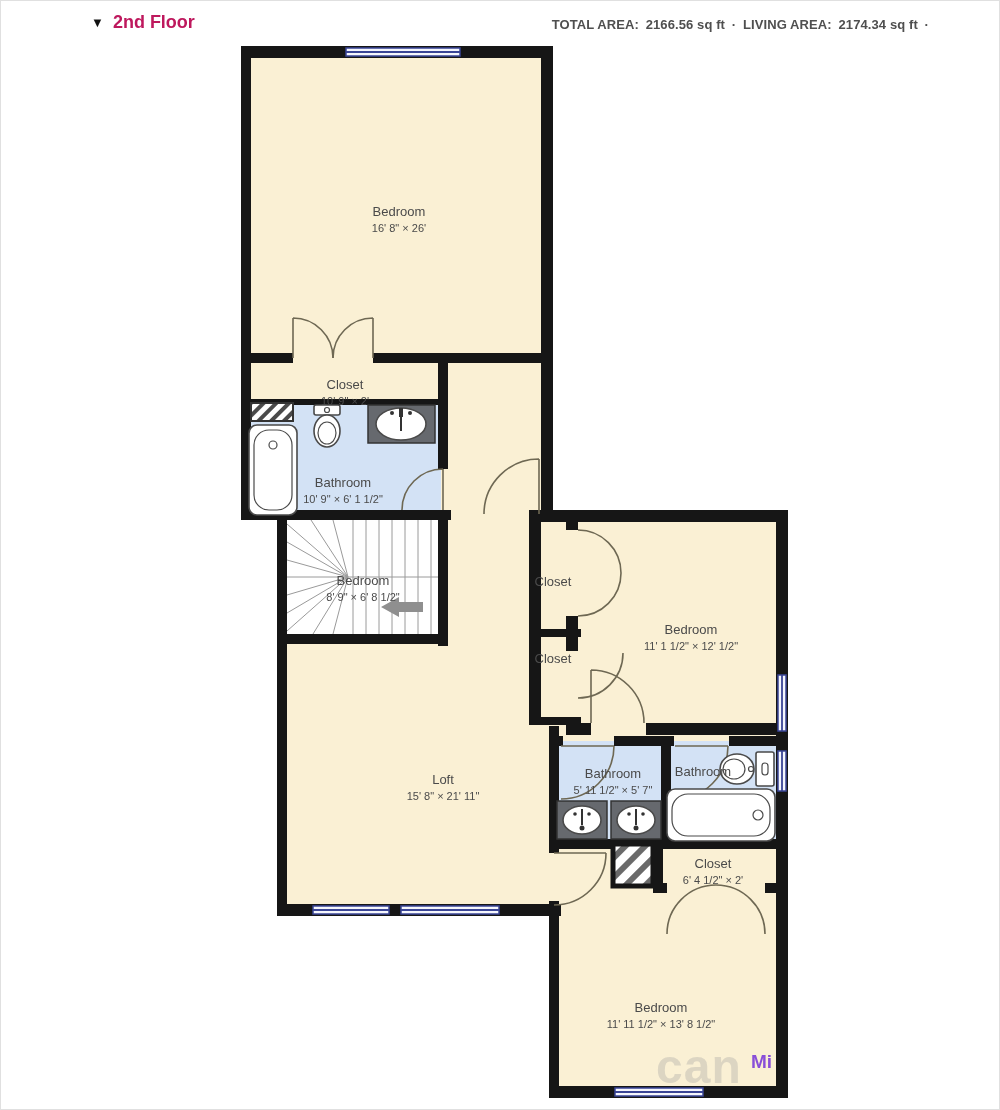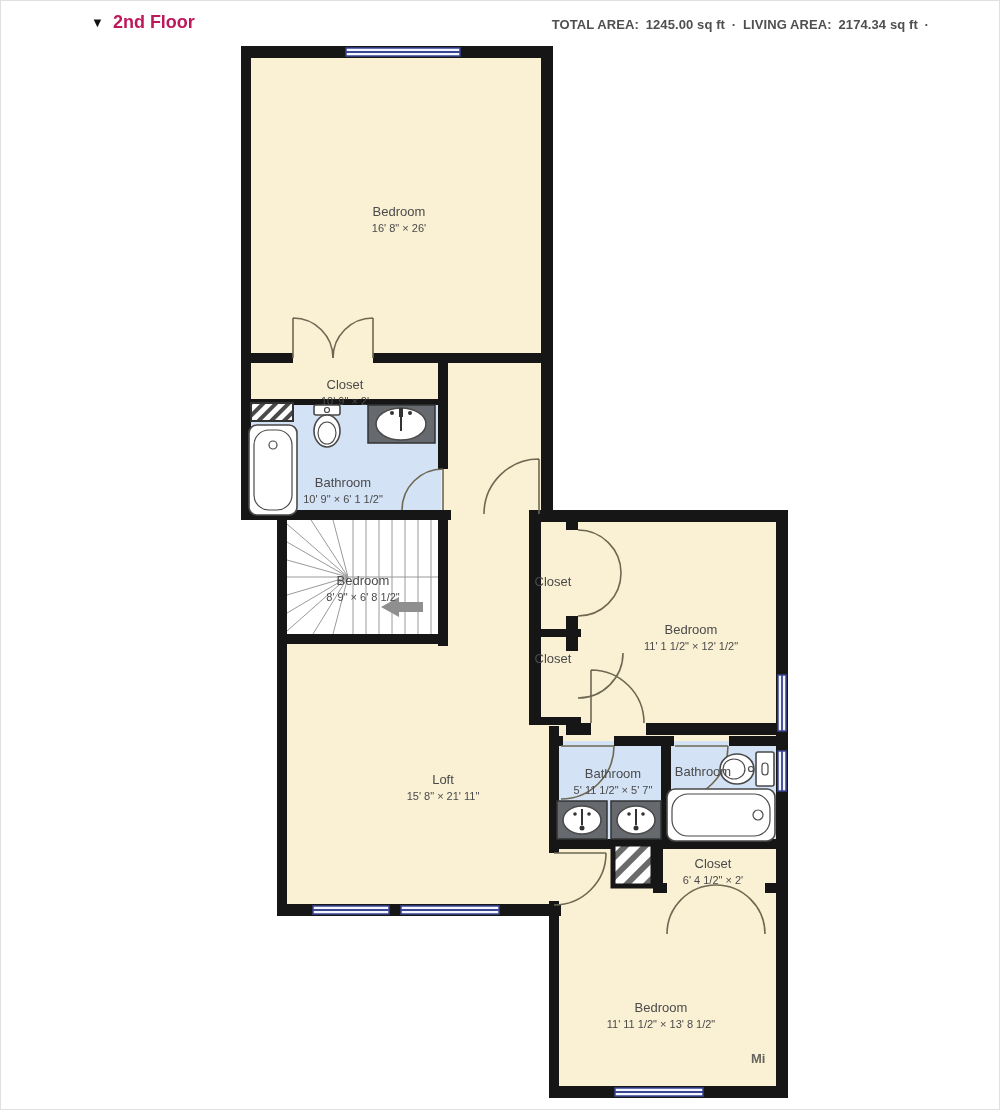--- a/index.html
+++ b/index.html
@@ -46,36 +46,36 @@
     color:#4a4a4a;font-size:11px;line-height:1.35;white-space:nowrap;z-index:3;
   }
   .room-name{font-size:13px;margin-top:16px;}
   .room-dims{font-size:11px;}
   
   .watermark-logo{
     position:absolute;left:655px;top:1038px;font-size:48px;font-weight:700;
     color:#9e9e9e;opacity:.32;letter-spacing:1px;z-index:2;
   }
   .watermark-wall{
-    position:absolute;left:750px;top:1050px;font-size:13px;font-weight:700;
-    color:#404040;opacity:.8;z-index:3;
+    position:absolute;left:750px;top:1050px;font-size:19px;font-weight:700;
+    color:#6d28d9;opacity:.8;z-index:3;
   }
 </style>
 </head>
 <body>
 
 <div id="screen">
 
   <div class="floor-toggle">
     <span class="collapse-icon">▼</span>
     <span class="floor-title">2nd Floor</span>
   </div>
   <div class="area-summary">
     <span>TOTAL AREA:</span>
-    <span>1245.00 sq ft</span>
+    <span>2166.56 sq ft</span>
     <span>·</span>
     <span>LIVING AREA:</span>
     <span>2174.34 sq ft</span>
     <span>·</span>
   </div>
 
   <svg id="plan-svg" width="1000" height="1110" viewBox="0 0 1000 1110">
     <defs>
       <pattern id="hatchSmall" width="9" height="9" patternTransform="rotate(45)" patternUnits="userSpaceOnUse">
         <rect width="9" height="9" fill="#ffffff"></rect>
@@ -295,15 +295,16 @@
   </div>
   <div class="room-label" style="left:712px;top:862px">
     <div class="room-name">Closet</div>
     <div class="room-dims">6' 4 1/2" × 2'</div>
   </div>
   <div class="room-label" style="left:660px;top:1006px">
     <div class="room-name">Bedroom</div>
     <div class="room-dims">11' 11 1/2" × 13' 8 1/2"</div>
   </div>
 
+  <div class="watermark-logo">can</div>
   <div class="watermark-wall">Mi</div>
 
 </div>
 
 </body></html>

